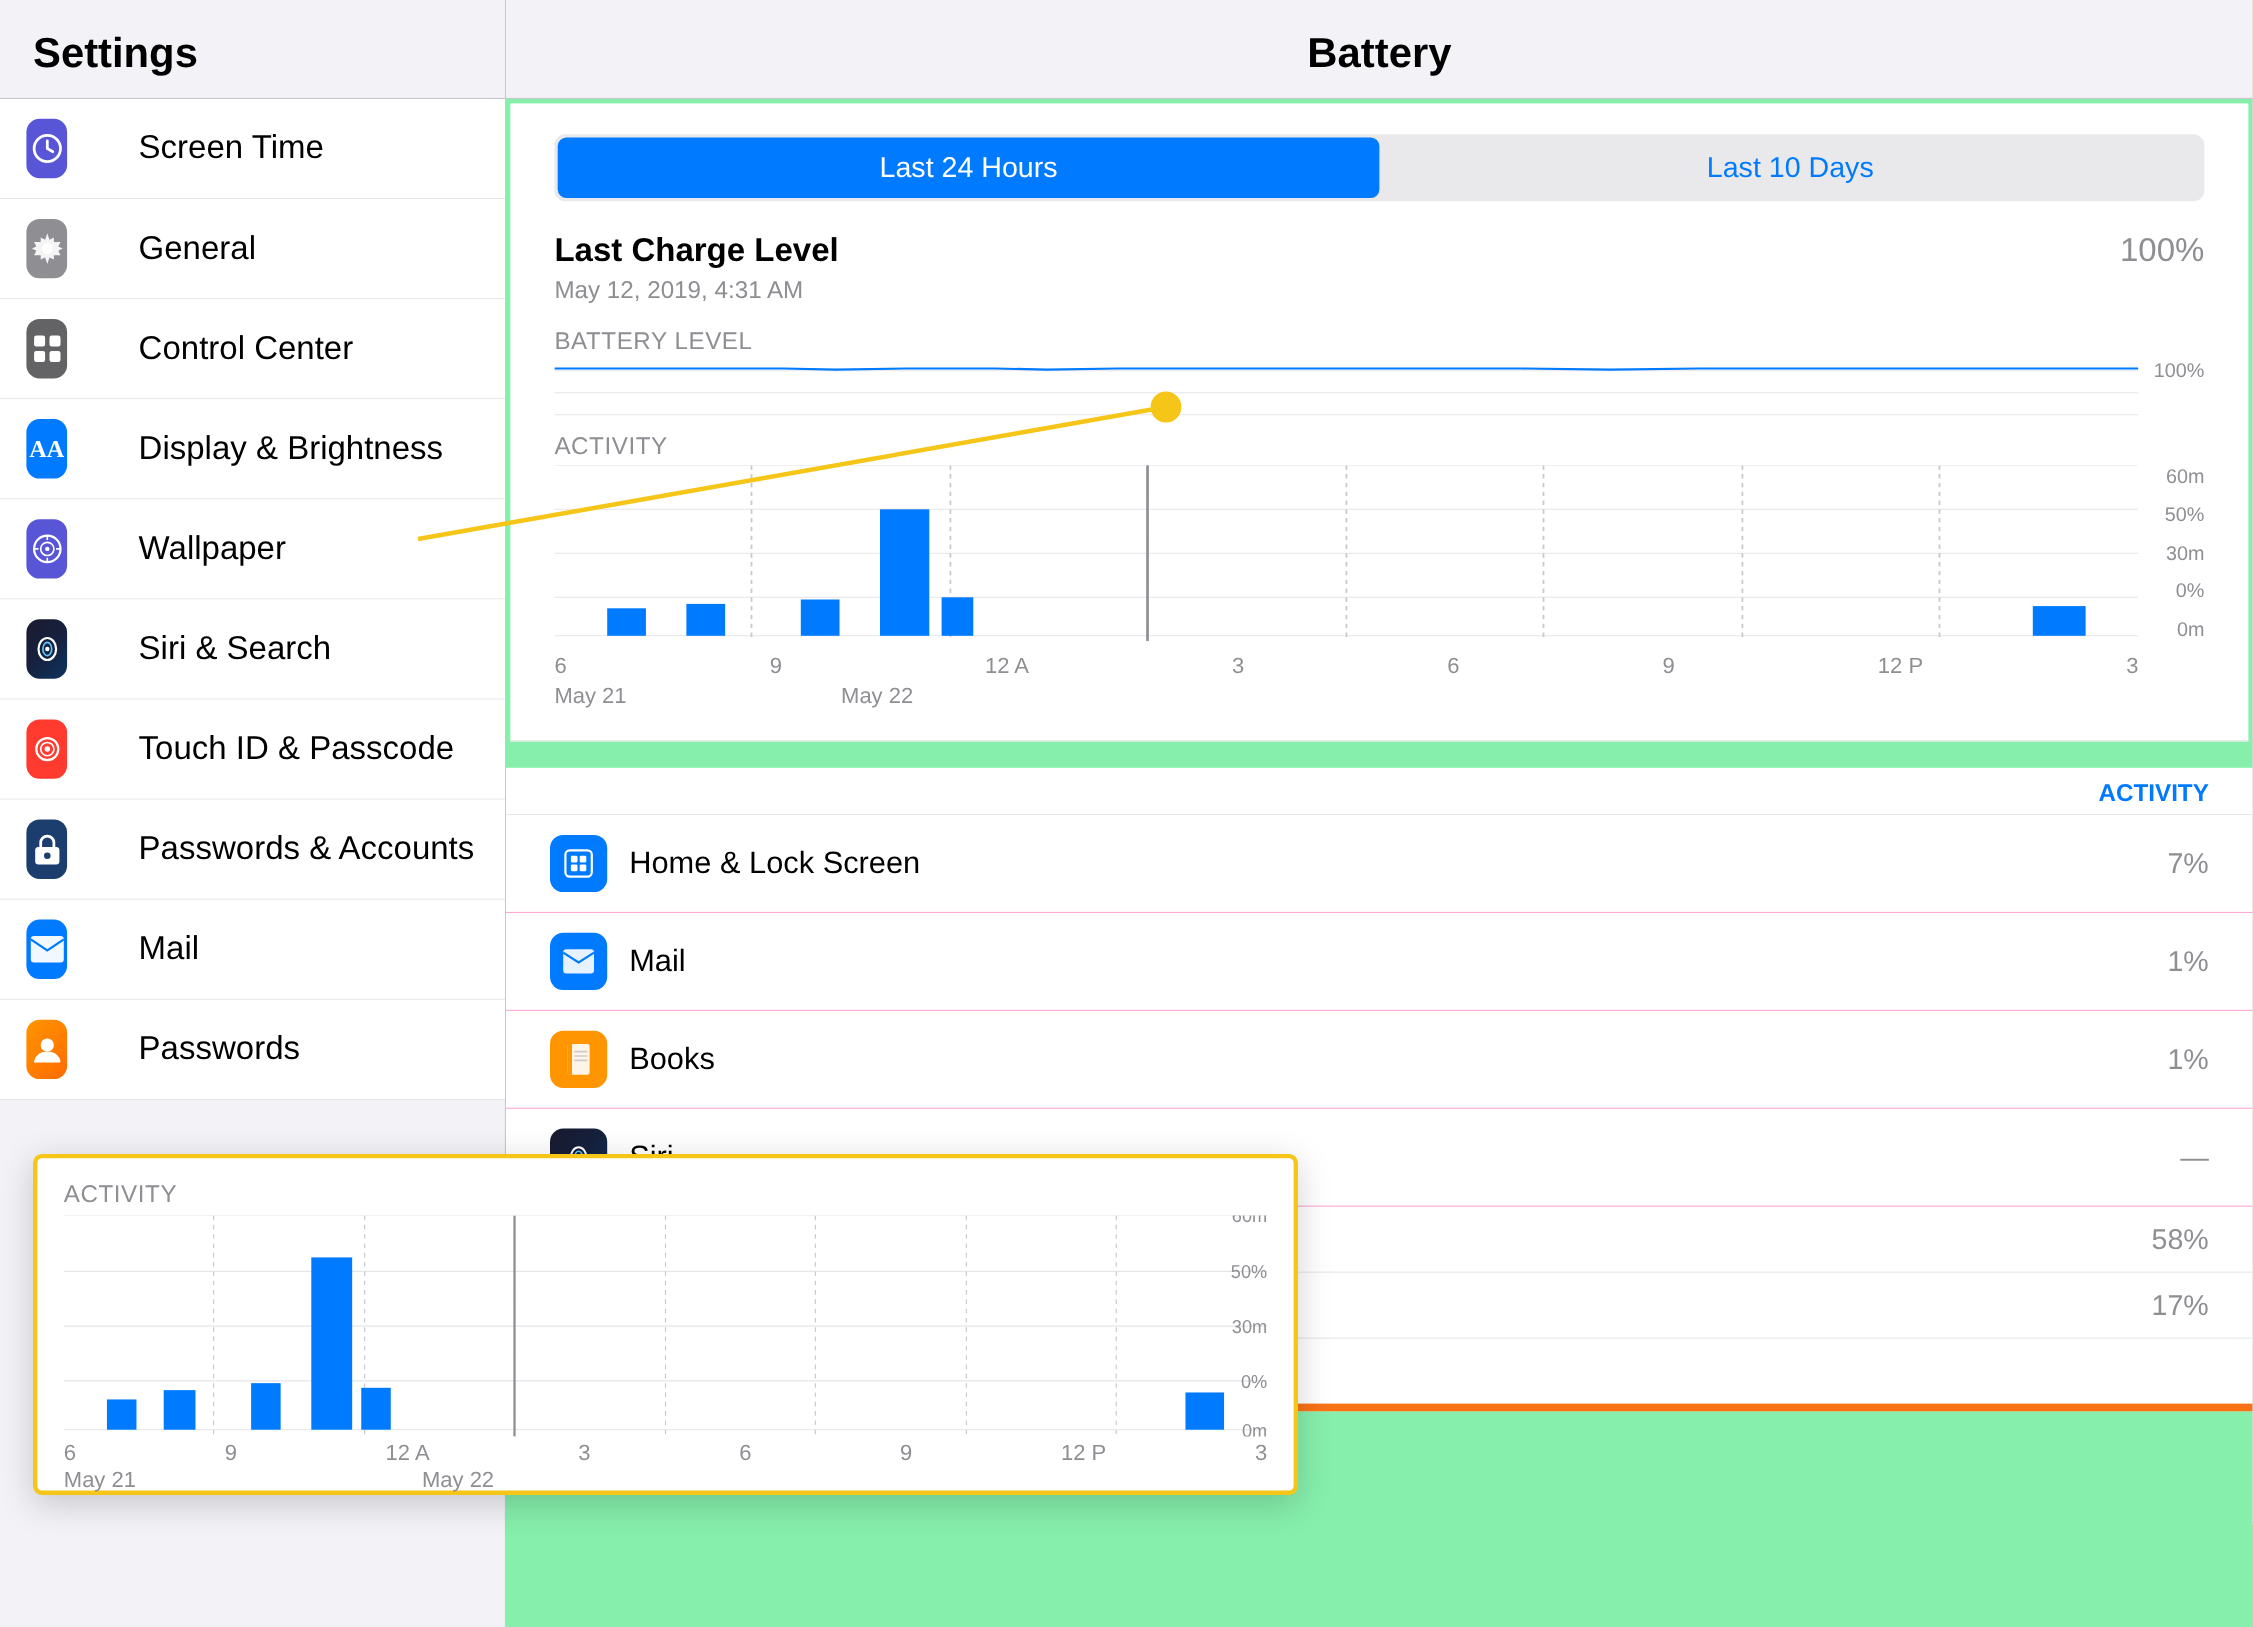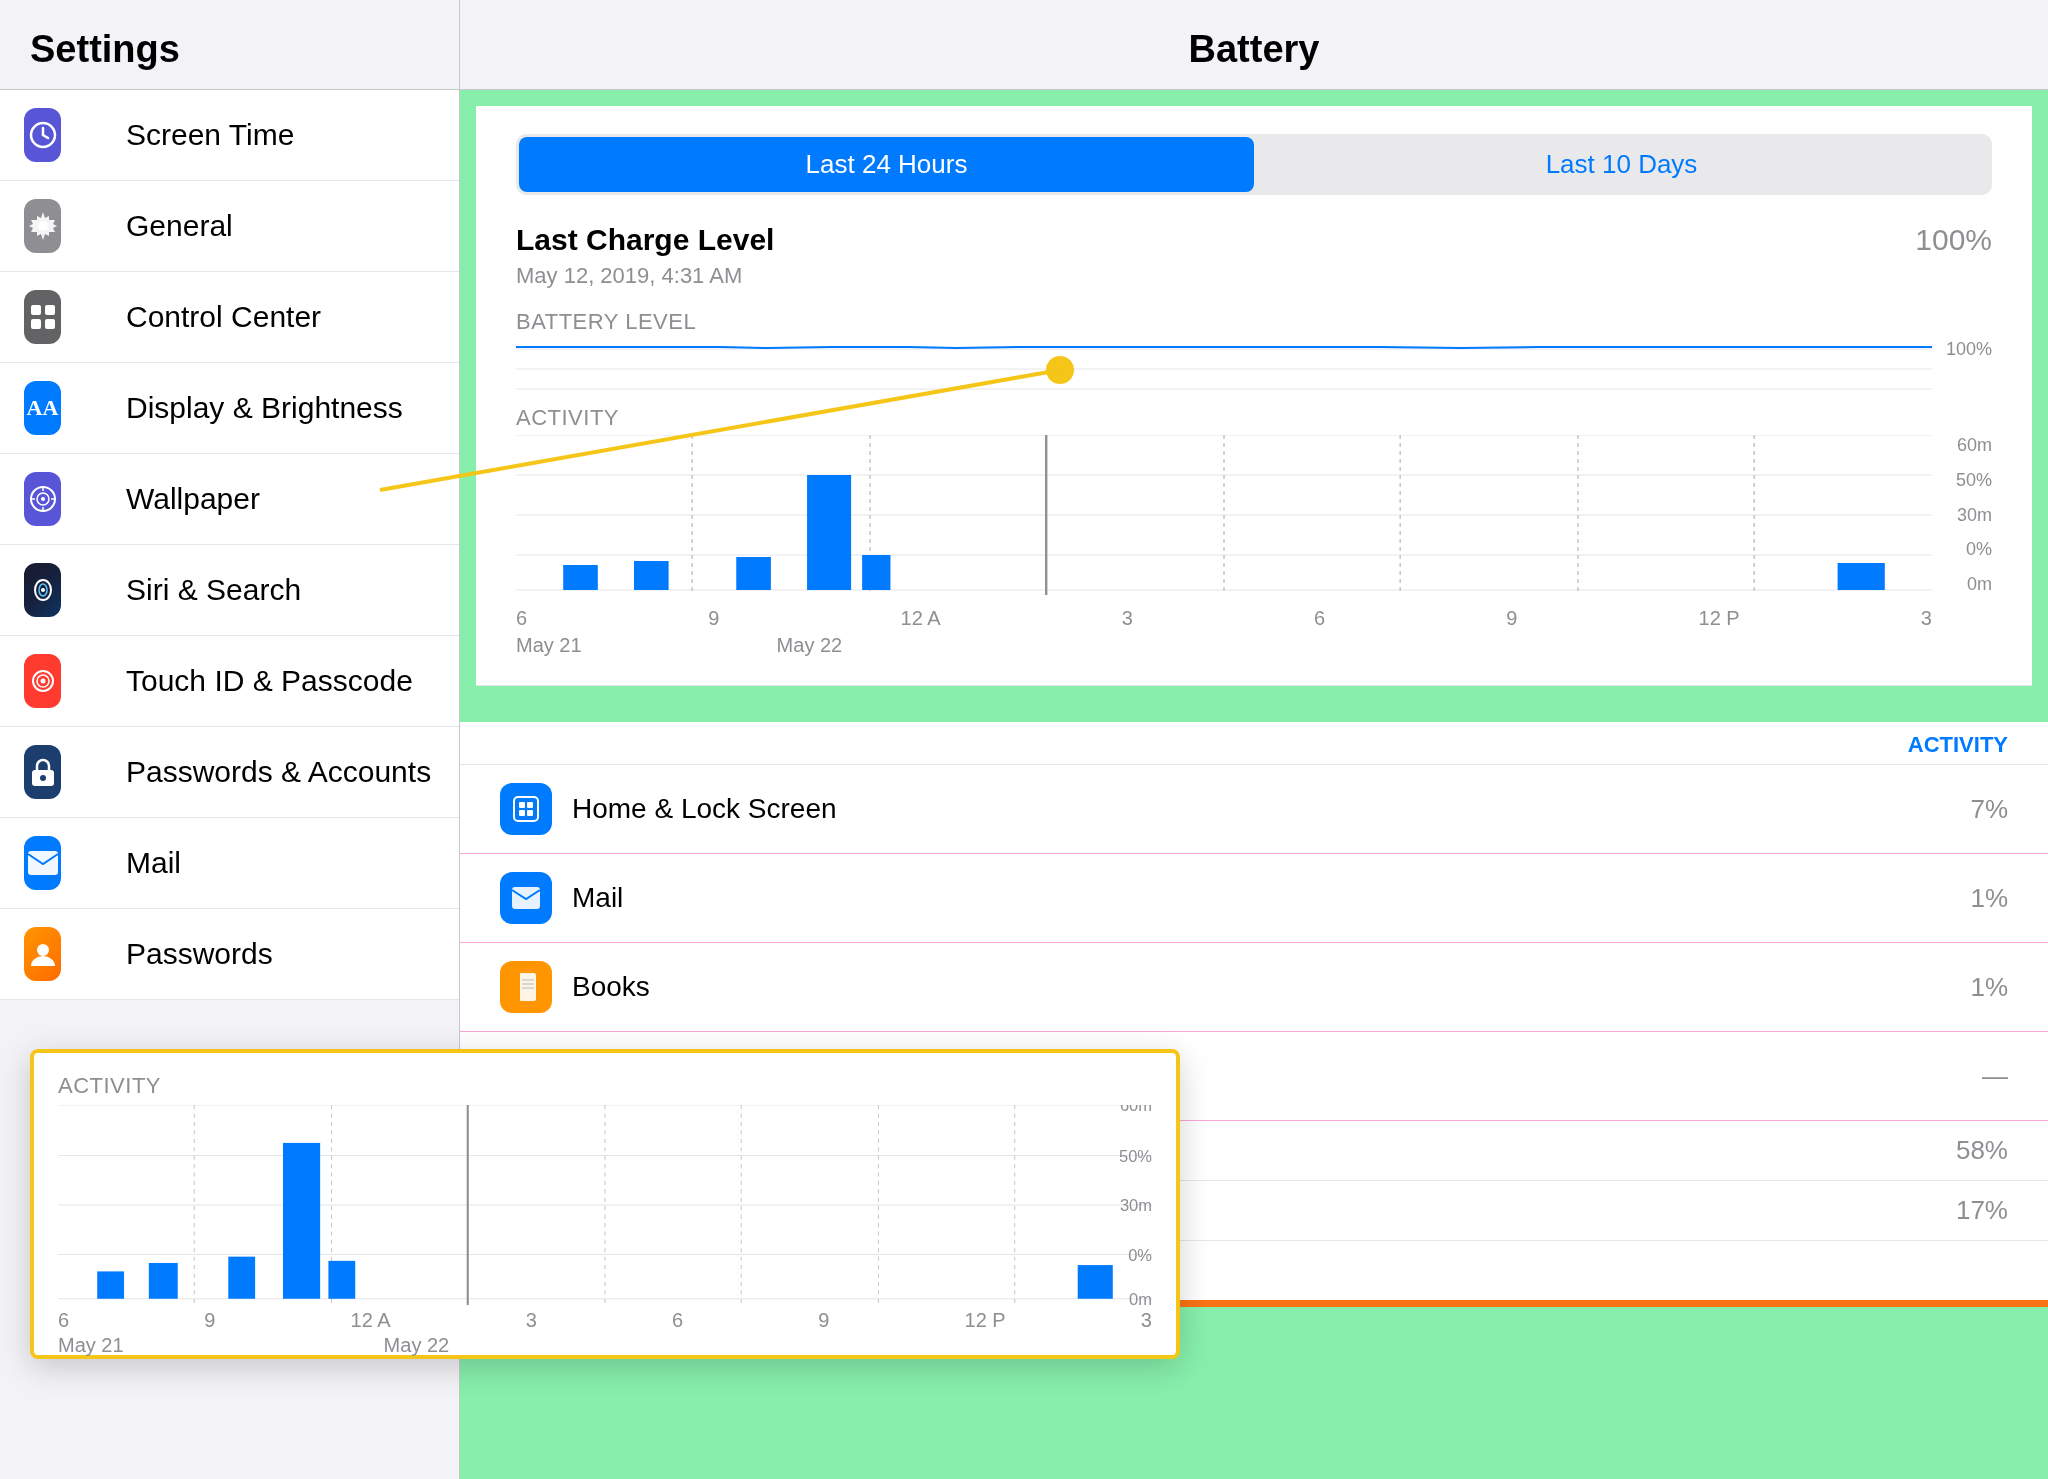--- a/index.html
+++ b/index.html
@@ -89,21 +89,21 @@
     .content-title {
       font-size: 38px;
       font-weight: 600;
       color: #000;
       text-align: center;
     }
 
     
     .battery-card {
       background: #fff;
-      margin: 16px;
+      margin: 4px;
       padding: 28px 40px;
       border-bottom: 1px solid #e5e5ea;
     }
 
     
     .segment-control {
       display: flex;
       background: #e9e9eb;
       border-radius: 10px;
       padding: 3px;

